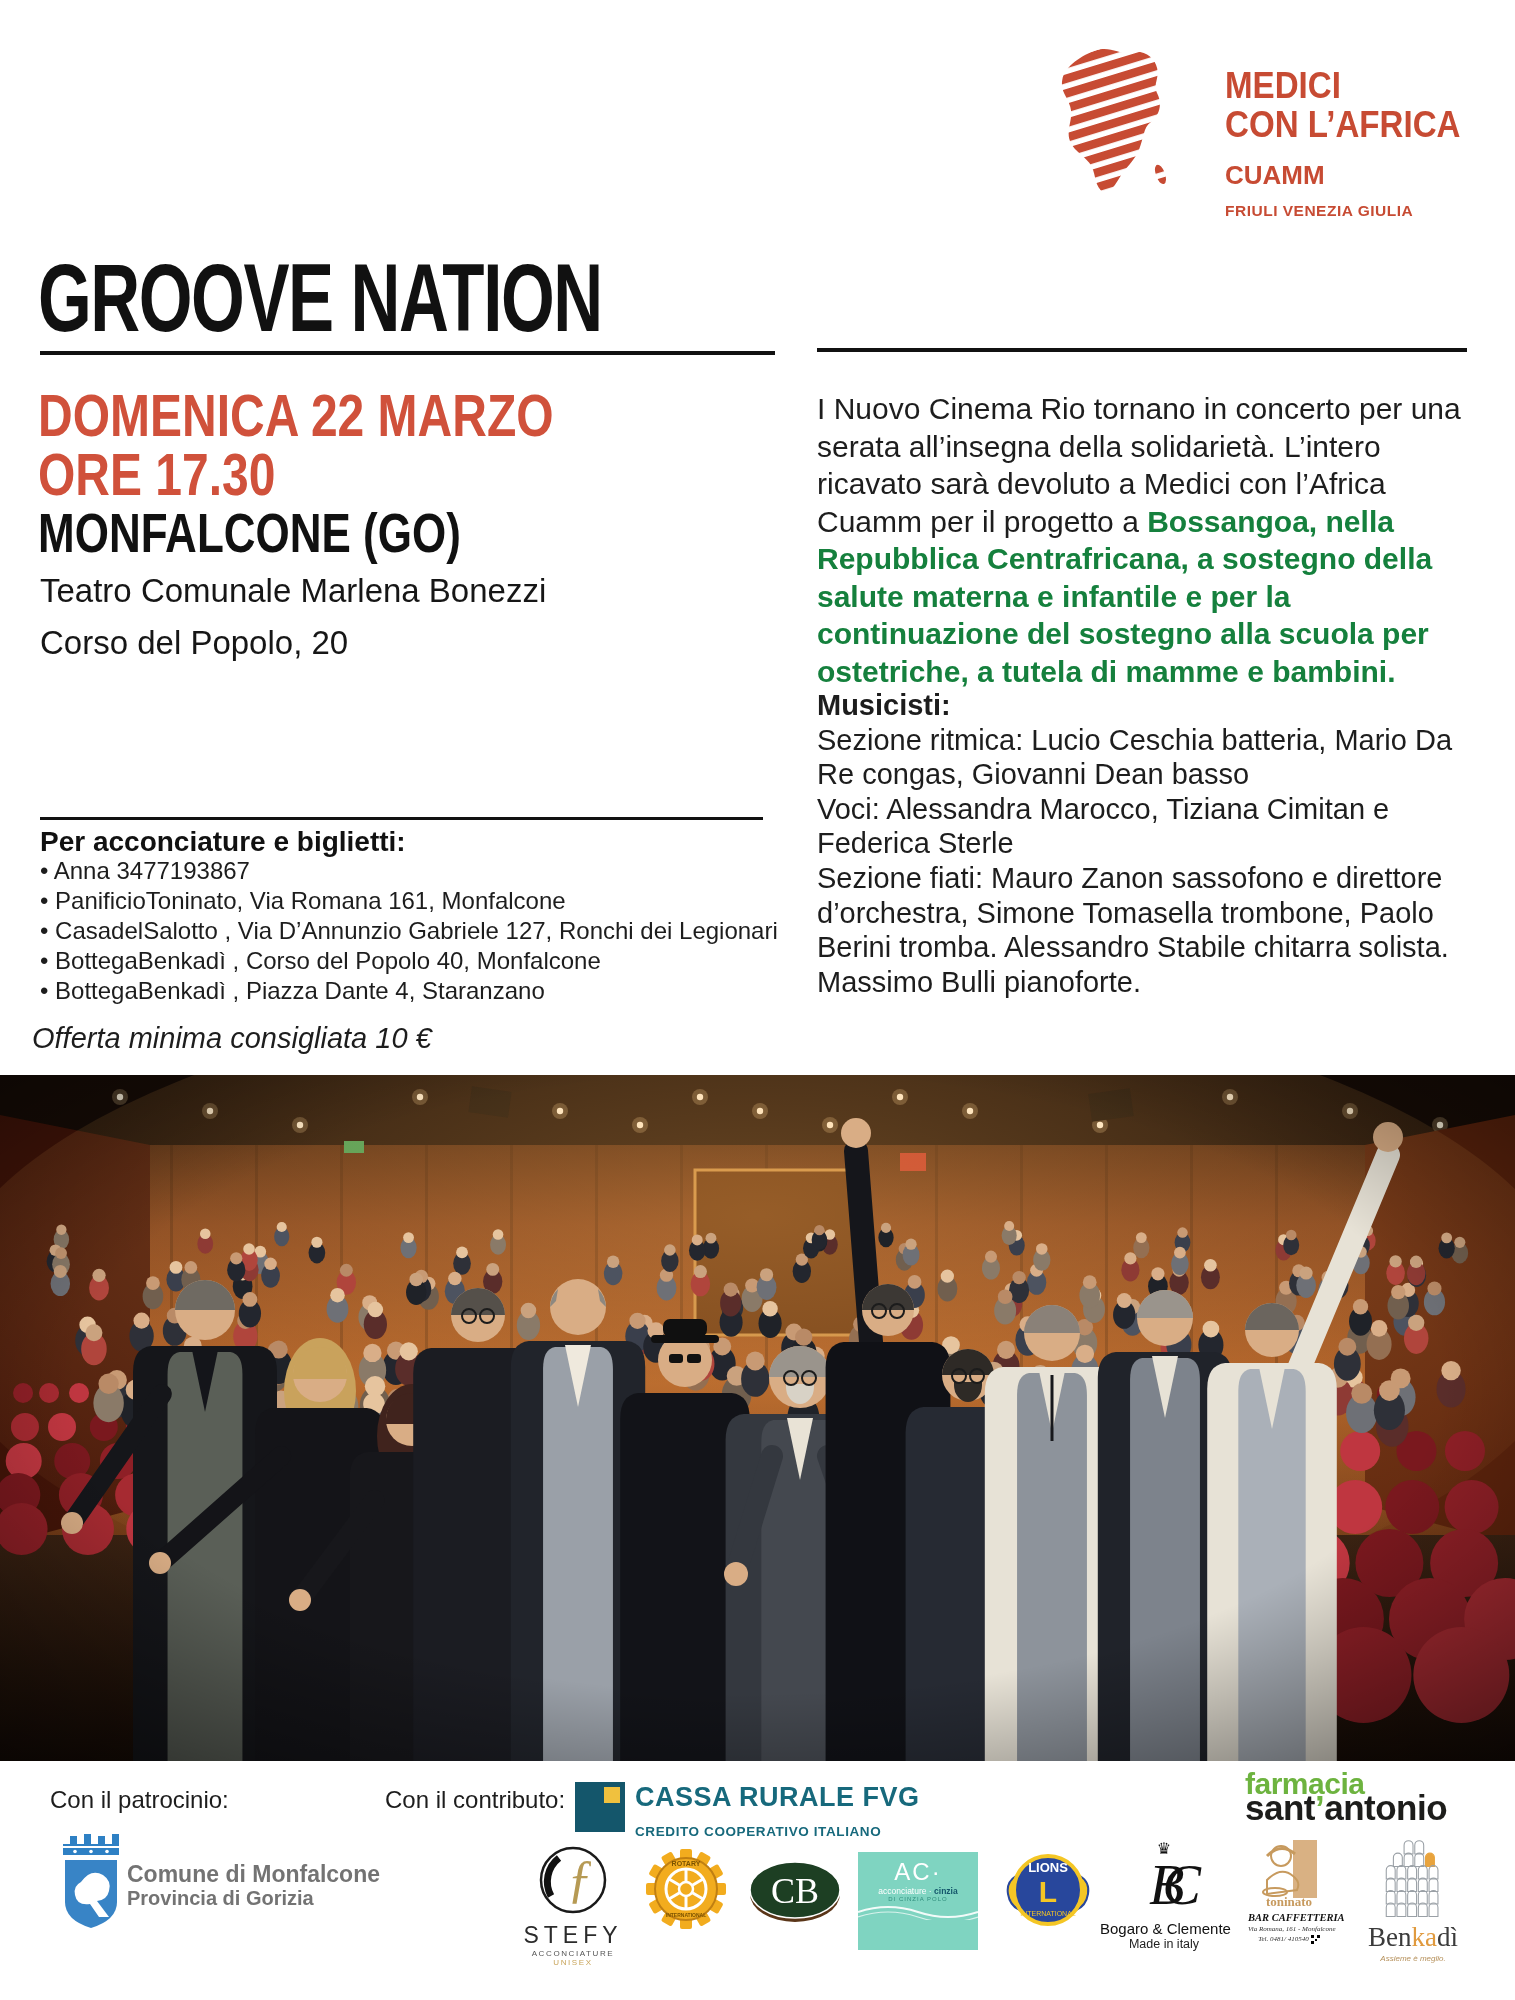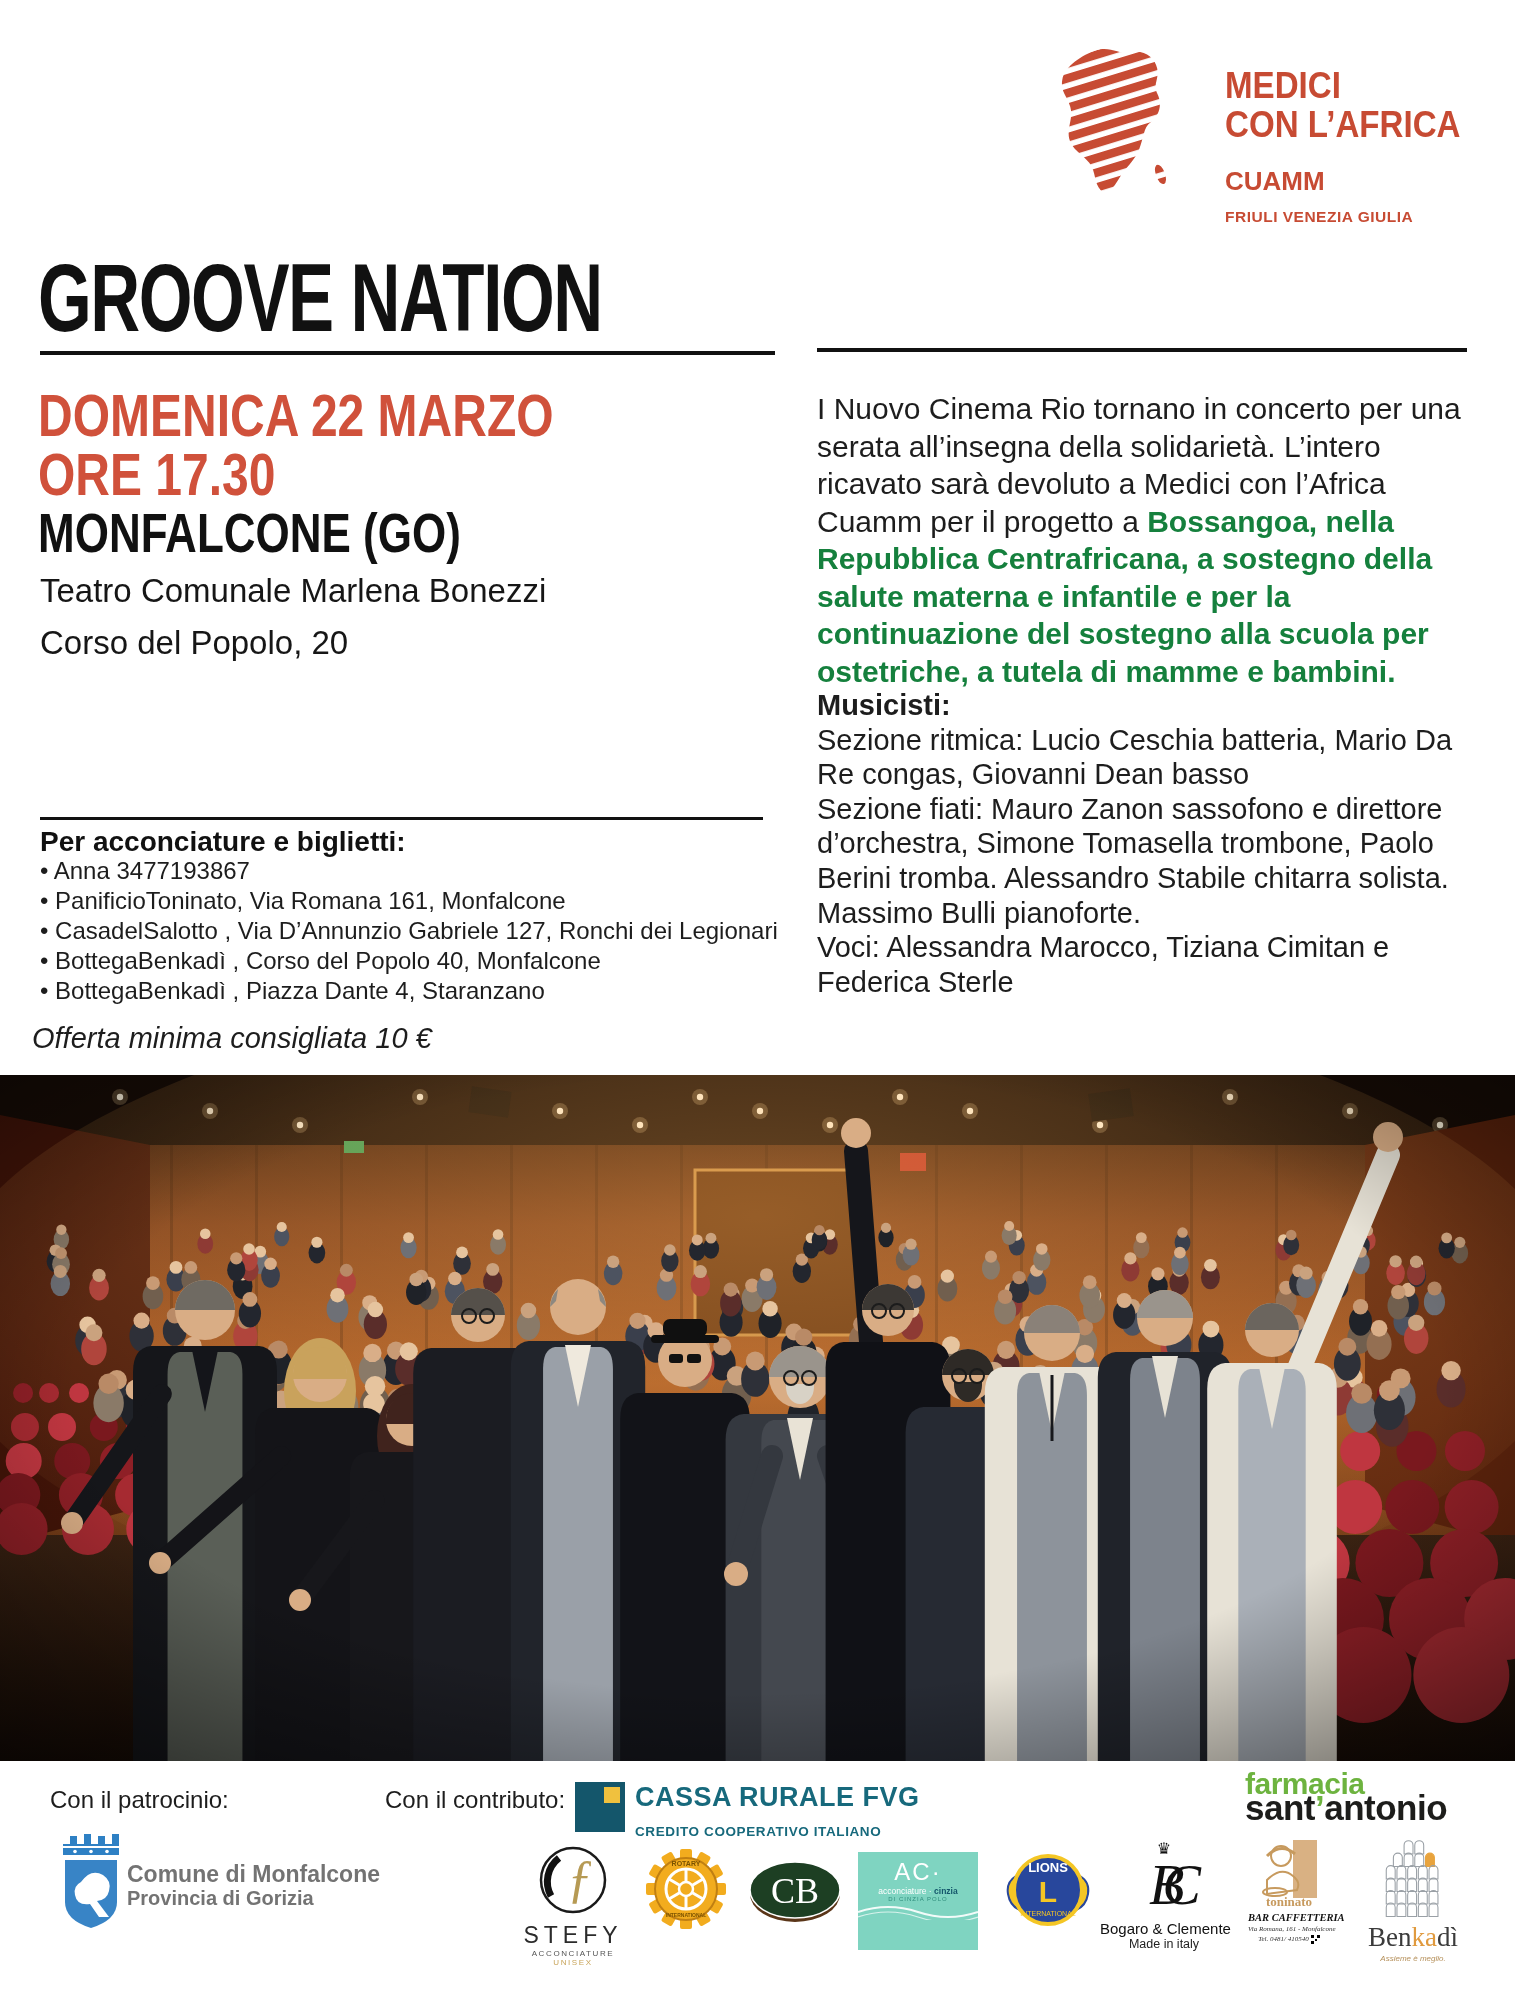--- a/index.html
+++ b/index.html
@@ -5,21 +5,21 @@
   html,body{margin:0;padding:0;background:#e8e8e8;}
   .poster{position:relative;width:1515px;height:2000px;background:#ffffff;margin:0 auto;
           font-family:"Liberation Sans",sans-serif;overflow:hidden;color:#1d1d1d;padding-left:40px;}
   .abs{position:absolute;}
   .cond{display:inline-block;transform-origin:left top;white-space:nowrap;font-weight:700;}
 
   
   #brand-mark{left:1052px;top:48px;width:120px;height:158px;}
   #brand-text{left:1225px;top:66px;color:#c74b33;}
   #brand-text .l1,#brand-text .l2{font-size:36px;font-weight:700;line-height:39px;transform:scaleX(.92);transform-origin:left top;display:block;white-space:nowrap;}
-  #brand-text .l3{font-size:26px;font-weight:700;line-height:30px;margin-top:22px;display:block;}
+  #brand-text .l3{font-size:26px;font-weight:700;line-height:30px;margin-top:16px;display:block;}
   #brand-text .l4{font-size:15.5px;font-weight:700;letter-spacing:.5px;margin-top:12px;display:block;}
 
   
   #title{left:38px;top:250px;font-size:96px;line-height:96px;color:#111;letter-spacing:-2px;transform:scaleX(.72);}
   #rule-title{left:40px;top:351px;width:735px;height:4px;background:#111;}
   #rule-right{left:817px;top:348px;width:650px;height:4px;background:#111;}
 
   
   #date{left:38px;top:386px;color:#d0513b;font-size:60px;line-height:59px;transform:scaleX(.8);}
   #city{left:38px;top:506px;color:#111;font-size:55px;line-height:55px;transform:scaleX(.8);}
@@ -135,22 +135,22 @@
   </div>
   <div id="city" class="abs cond">MONFALCONE (GO)</div>
   <div id="venue" class="abs">Teatro Comunale Marlena Bonezzi</div>
   <div id="address" class="abs">Corso del Popolo, 20</div>
 
   <p id="para" class="abs"><span>I Nuovo Cinema Rio tornano in concerto per una serata all’insegna della solidarietà. L’intero ricavato sarà devoluto a Medici con l’Africa Cuamm per il progetto a </span><b>Bossangoa, nella Repubblica Centrafricana, a sostegno della salute materna e infantile e per la continuazione del sostegno alla scuola per ostetriche, a tutela di mamme e bambini.</b></p>
 
   <div id="musicians" class="abs">
     <p class="mh">Musicisti:</p>
     <p>Sezione ritmica: Lucio Ceschia batteria, Mario Da Re congas, Giovanni Dean basso</p>
+    <p>Voci: Alessandra Marocco, Tiziana Cimitan e Federica Sterle</p>
     <p>Sezione fiati: Mauro Zanon sassofono e direttore d’orchestra, Simone Tomasella trombone, Paolo Berini tromba. Alessandro Stabile chitarra solista. Massimo Bulli pianoforte.</p>
-    <p>Voci: Alessandra Marocco, Tiziana Cimitan e Federica Sterle</p>
   </div>
 
   <div id="rule-info" class="abs"></div>
   <div id="info-head" class="abs">Per acconciature e biglietti:</div>
   <ul id="info-list" class="abs">
     <li><span class="b">Anna</span><span> 3477193867</span></li>
     <li><span class="b">PanificioToninato</span><span>, Via Romana 161, Monfalcone</span></li>
     <li><span class="b">CasadelSalotto</span><span> , Via D’Annunzio Gabriele 127, Ronchi dei Legionari</span></li>
     <li><span class="b">BottegaBenkadì</span><span> , Corso del Popolo 40, Monfalcone</span></li>
     <li><span class="b">BottegaBenkadì</span><span> , Piazza Dante 4, Staranzano</span></li>

